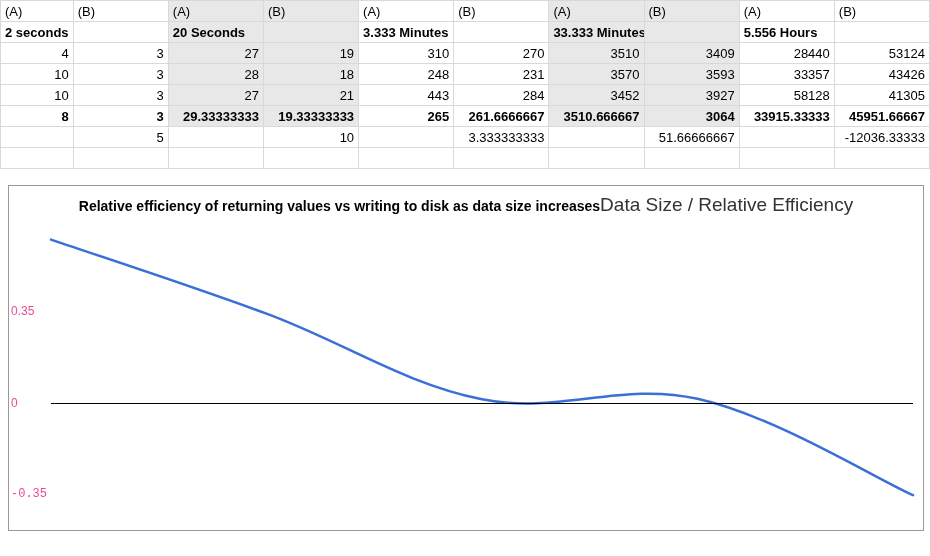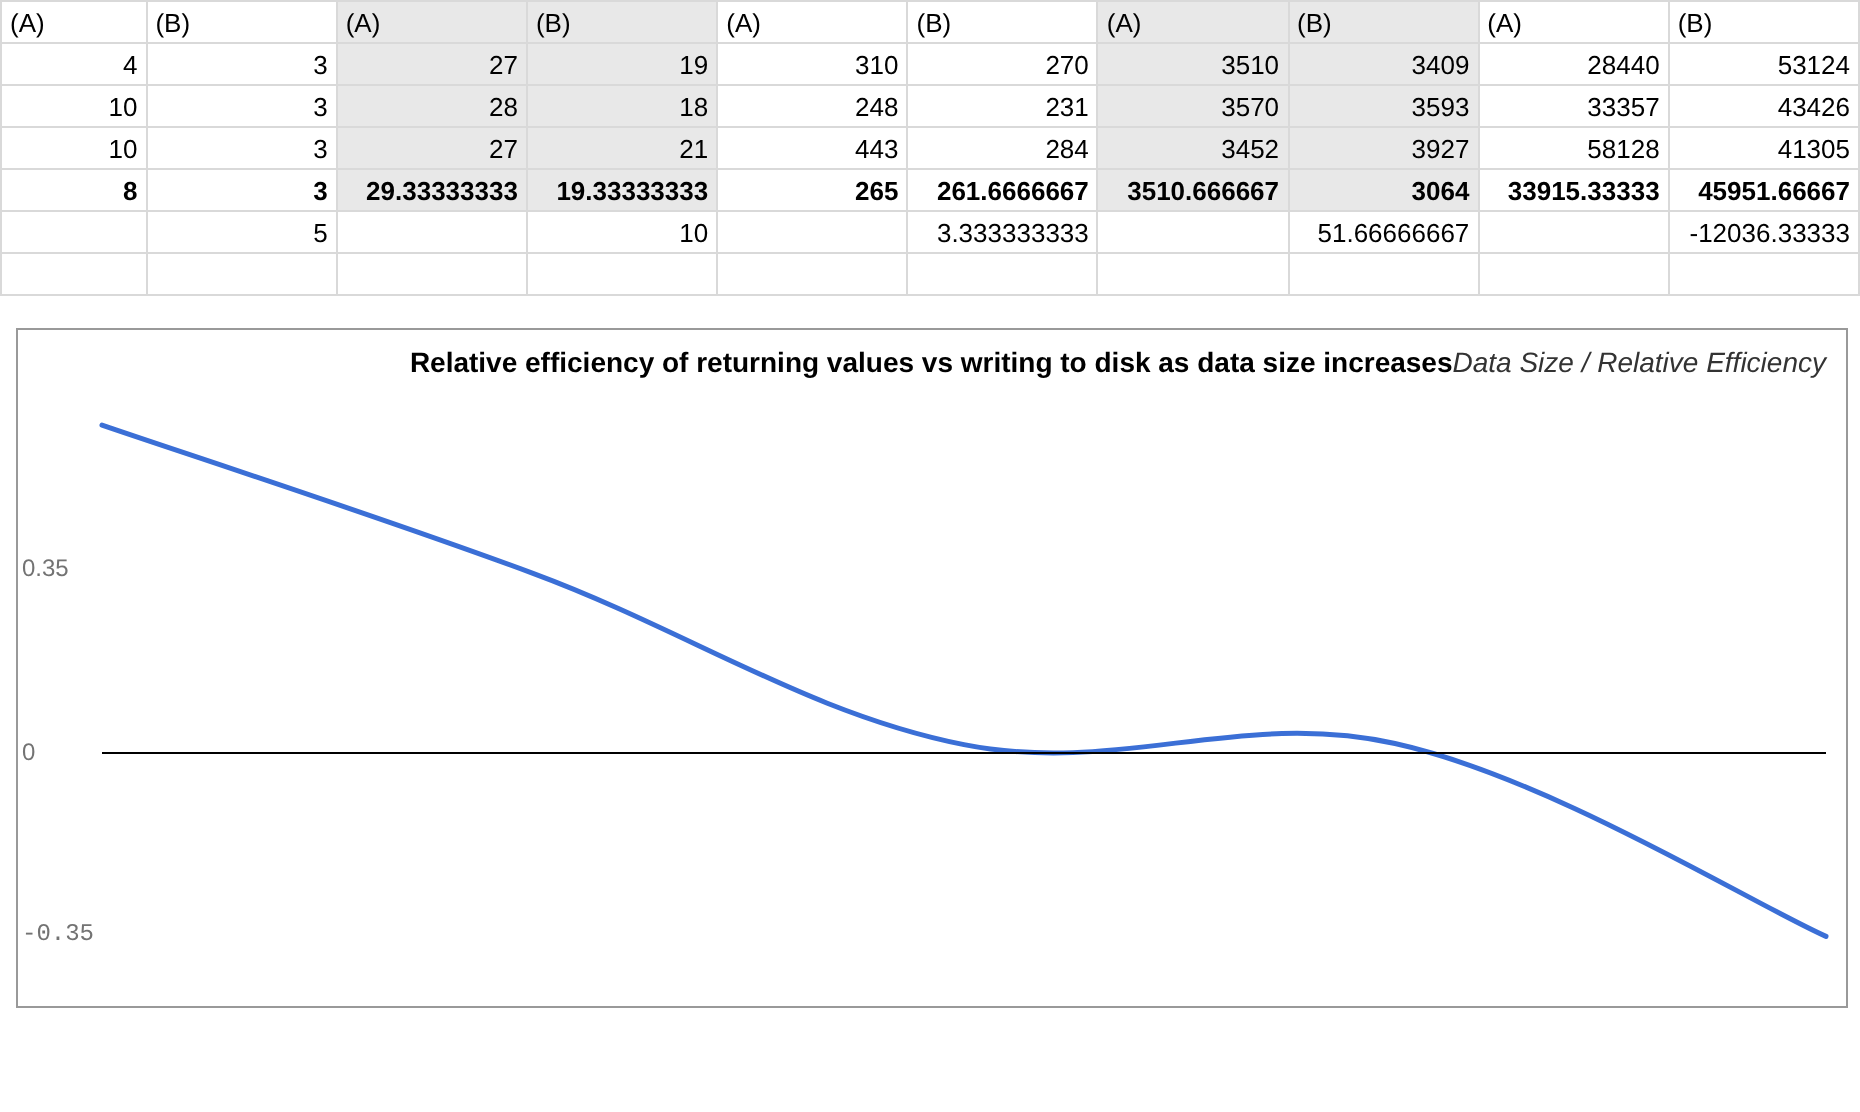--- a/index.html
+++ b/index.html
@@ -33,43 +33,42 @@
   .chart-wrap {
     margin-top: 16px;
     margin-left: 8px;
     width: 914px;
     border: 1px solid #999;
     background: #fff;
     position: relative;
   }
   .chart-title-row {
     display: flex;
-    justify-content: flex-end;
+    justify-content: center;
     align-items: baseline;
     padding: 8px 10px 4px 10px;
   }
   .chart-title {
     font-weight: bold;
     font-size: 14px;
   }
   .chart-sub {
-    font-style: italic;
-    font-size: 14px;
+    font-size: 19px;
     color: #333;
   }
   .chart-body {
     position: relative;
     height: 300px;
     margin: 0 10px 10px 42px;
   }
   .axis-lbl {
     position: absolute;
     left: -40px;
     font-size: 12px;
-    color: #737373;
+    color: #ec4899;
     transform: translateY(-50%);
   }
   .zero-line {
     position: absolute;
     left: 0; right: 0;
     height: 0;
     border-top: 1px solid #000;
   }
   svg.chart-line {
     position: absolute;
@@ -105,20 +104,32 @@
         <td class="hdr">(A)</td>
         <td class="hdr">(B)</td>
         <td class="hdr shade">(A)</td>
         <td class="hdr shade">(B)</td>
         <td class="hdr">(A)</td>
         <td class="hdr">(B)</td>
         <td class="hdr shade">(A)</td>
         <td class="hdr shade">(B)</td>
         <td class="hdr">(A)</td>
         <td class="hdr">(B)</td>
+      </tr>
+      <tr>
+        <td class="hdr bold">2 seconds</td>
+        <td class="hdr bold"></td>
+        <td class="hdr bold shade">20 Seconds</td>
+        <td class="hdr bold shade"></td>
+        <td class="hdr bold">3.333 Minutes</td>
+        <td class="hdr bold"></td>
+        <td class="hdr bold shade">33.333 Minutes</td>
+        <td class="hdr bold shade"></td>
+        <td class="hdr bold">5.556 Hours</td>
+        <td class="hdr bold"></td>
       </tr>
       <tr>
         <td class="right">4</td>
         <td class="right">3</td>
         <td class="right shade">27</td>
         <td class="right shade">19</td>
         <td class="right">310</td>
         <td class="right">270</td>
         <td class="right shade">3510</td>
         <td class="right shade">3409</td>

